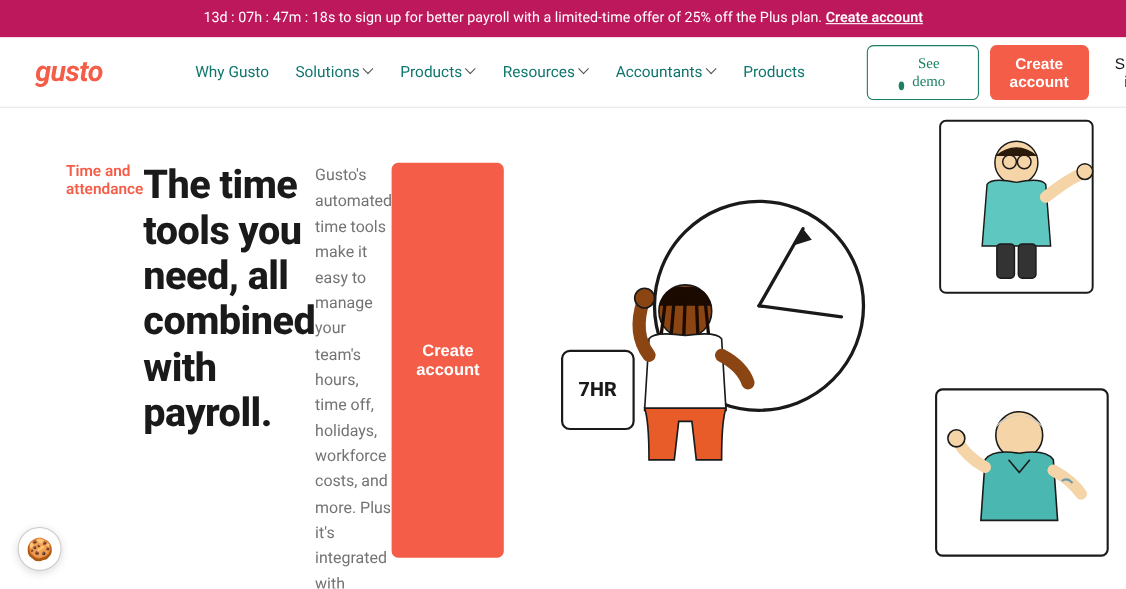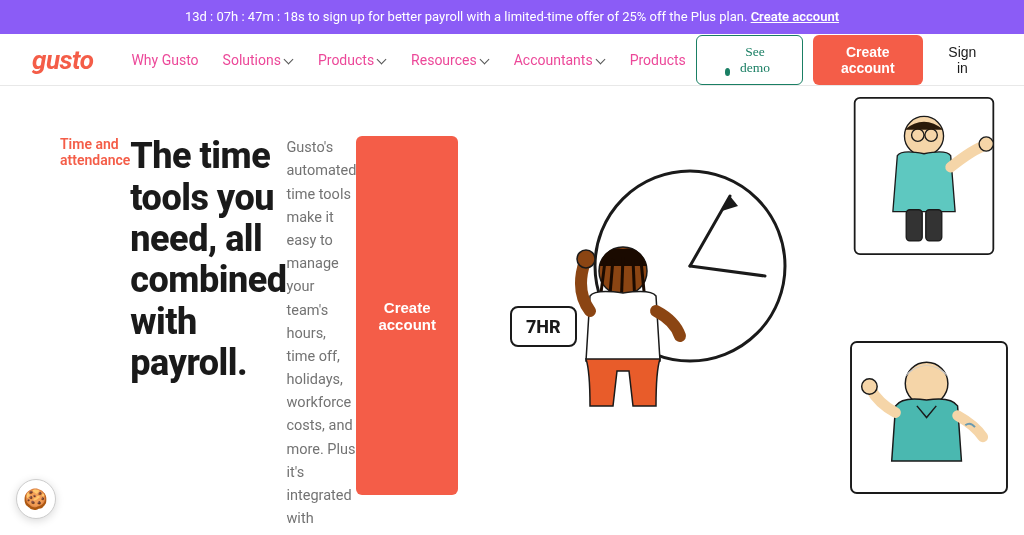--- a/index.html
+++ b/index.html
@@ -1,65 +1,66 @@
 <!DOCTYPE html>
 <html><head>
   <meta charset="utf-8">
   <style>
     * { margin: 0; padding: 0; box-sizing: border-box; }
     body { font-family: -apple-system, BlinkMacSystemFont, 'Segoe UI', Roboto, sans-serif; width: 1024px; height: 535px; overflow: hidden; background: #fff; }
 
     
     .top-banner {
-      background: #8b5cf6;
+      background: #be185d;
       color: #fff;
       text-align: center;
       padding: 8px 16px;
       font-size: 13px;
       line-height: 1.4;
     }
     .top-banner a {
       color: #fff;
       font-weight: 600;
       text-decoration: underline;
       cursor: pointer;
     }
 
     
     .navbar {
       display: flex;
       align-items: center;
       padding: 0 32px;
-      height: 52px;
+      height: 64px;
       border-bottom: 1px solid #e8e8e8;
       background: #fff;
       position: relative;
       z-index: 10;
+      gap: 46px;
     }
     .logo {
       color: #f45d48;
       font-size: 26px;
       font-weight: 700;
       letter-spacing: -0.5px;
       margin-right: 28px;
       font-style: italic;
     }
     .nav-links {
       display: flex;
       align-items: center;
       gap: 4px;
       flex: 1;
     }
     .nav-item {
       display: flex;
-      align-items: center;
+      align-items: flex-start;
       gap: 3px;
       padding: 6px 10px;
       font-size: 14px;
-      color: #ec4899;
+      color: #0f766e;
       cursor: pointer;
       border-radius: 4px;
       white-space: nowrap;
     }
     .nav-chevron {
       display: inline-block;
       width: 10px;
       height: 10px;
       position: relative;
     }
@@ -178,21 +179,21 @@
 
     
     .hr-bubble {
       position: absolute;
       background: #fff;
       border: 2.5px solid #1a1a1a;
       border-radius: 8px;
       font-size: 18px;
       font-weight: 800;
       color: #1a1a1a;
-      padding: 8px 14px;
+      padding: 24px 14px;
     }
     .bubble-8hr { top: 18px; right: 60px; }
     .bubble-7hr { left: 20px; top: 220px; }
     .bubble-10hr { right: 50px; bottom: 80px; }
 
     
     .cookie-btn {
       position: fixed;
       bottom: 16px;
       left: 16px;

